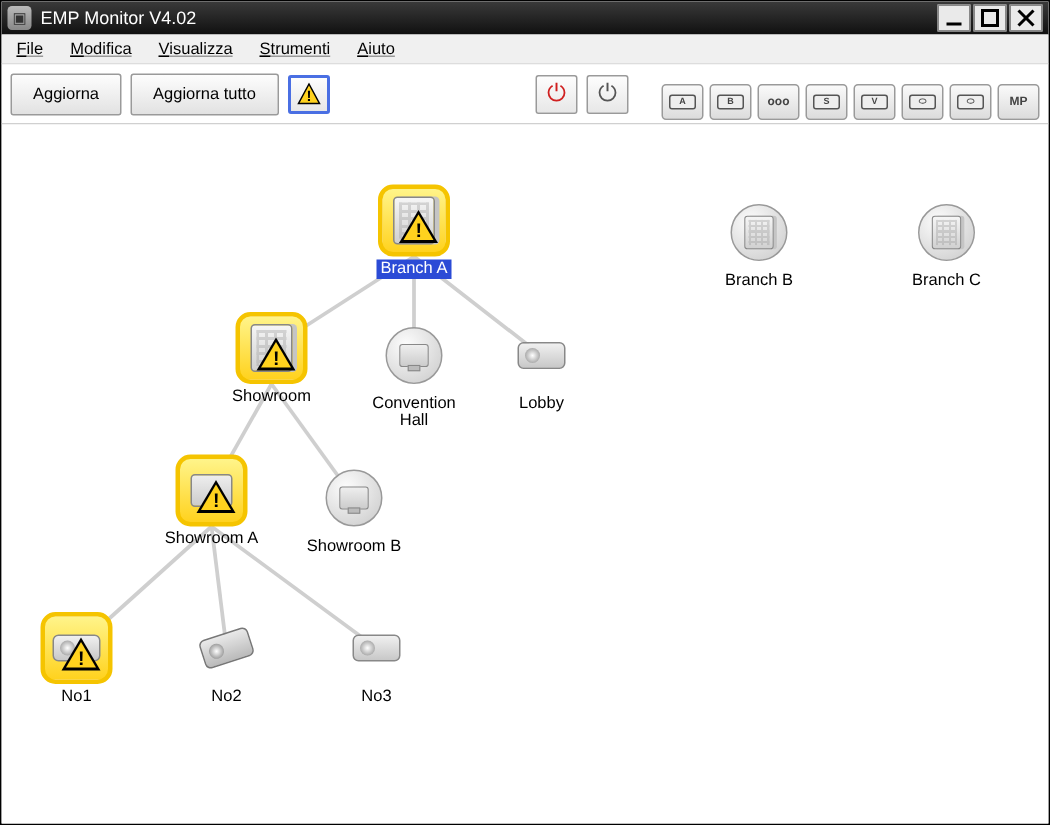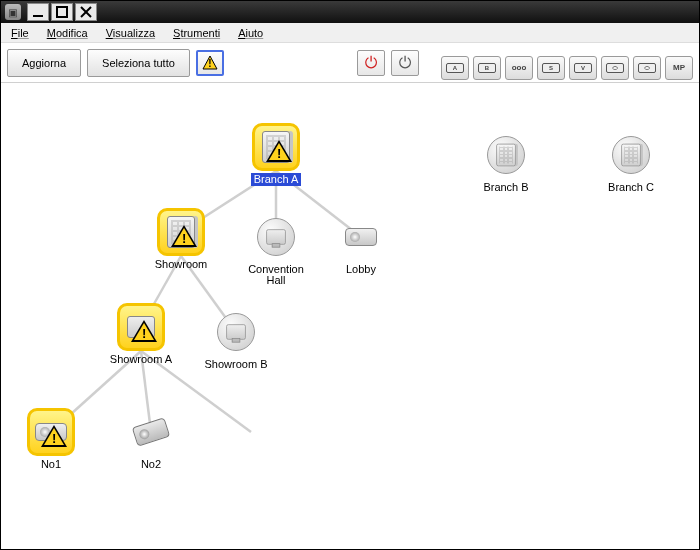--- a/index.html
+++ b/index.html
@@ -216,20 +216,21 @@
     width:18px;height:10px;border:1px solid #555;border-radius:2px;
     display:flex;align-items:center;justify-content:center;
     font-size:6px;background:#eee;line-height:1;
   }
 </style>
 </head>
 <body>
 
 <div class="titlebar">
   <div class="app-icon">▣</div>
+  <div class="title">EMP Monitor V4.02</div>
   <div class="win-controls">
     <div class="win-btn">
       <svg viewBox="0 0 14 14">
           <line x1="2" y1="11" x2="12" y2="11" stroke="#000" stroke-width="2"></line>
         </svg>
     </div>
     <div class="win-btn">
       <svg viewBox="0 0 14 14">
           <rect x="2" y="2" width="10" height="10" fill="none" stroke="#000" stroke-width="2"></rect>
         </svg>
@@ -246,21 +247,21 @@
 <div class="menubar">
   <span class="menu-item">File</span>
   <span class="menu-item">Modifica</span>
   <span class="menu-item">Visualizza</span>
   <span class="menu-item">Strumenti</span>
   <span class="menu-item">Aiuto</span>
 </div>
 
 <div class="toolbar">
   <div class="tb-btn">Aggiorna</div>
-  <div class="tb-btn">Seleziona tutto</div>
+  <div class="tb-btn">Aggiorna tutto</div>
   <div class="tb-icon-btn framed-blue">
     <svg width="16" height="16" viewBox="0 0 16 16">
       <polygon points="8,1 15,14 1,14" fill="#ffd21e" stroke="#000" stroke-width="1"></polygon>
       <text x="8" y="12" font-size="10" font-weight="bold" text-anchor="middle">!</text>
     </svg>
   </div>
   <div class="spacer"></div>
   <div class="tb-icon-btn">
       <span class="power-on">⏻</span>
     </div>
@@ -381,13 +382,19 @@
         </div>
       </div>
       <div class="label" style="white-space: pre-line;">No1</div>
     </div>
     <div class="node" style="left: 110px; top: 325px;">
       <div class="icon-wrap">
         <span class="i-projector-tilt"></span>
       </div>
       <div class="label" style="white-space: pre-line;">No2</div>
     </div>
+    <div class="node" style="left: 210px; top: 325px;">
+      <div class="icon-wrap">
+        <span class="i-projector"></span>
+      </div>
+      <div class="label" style="white-space: pre-line;">No3</div>
+    </div>
   </div>
 
 </body></html>

